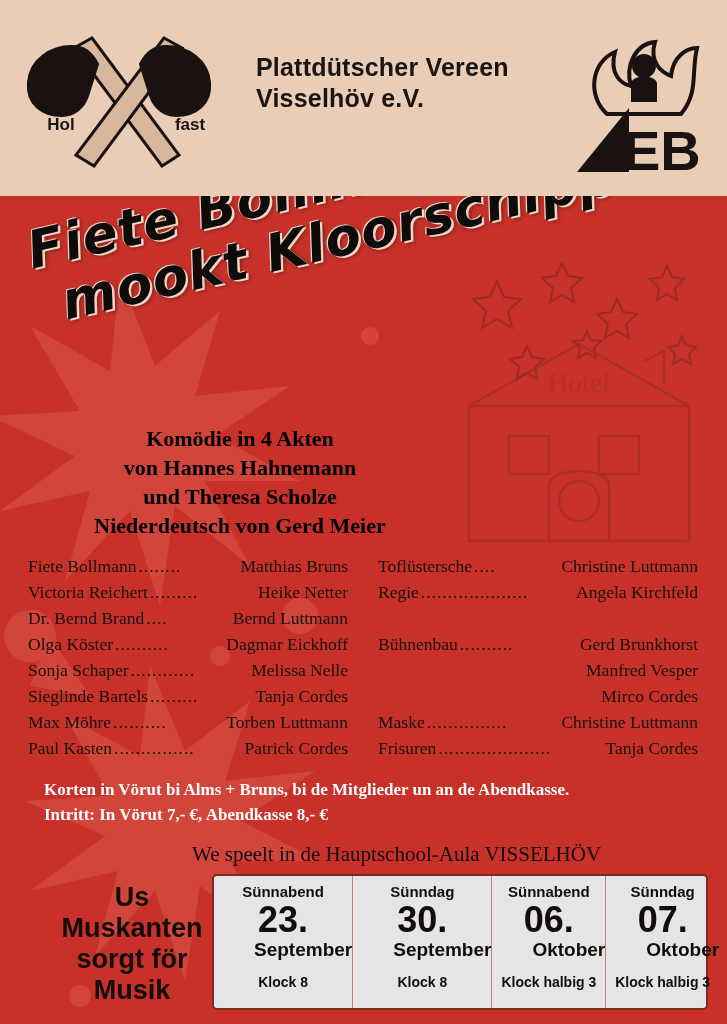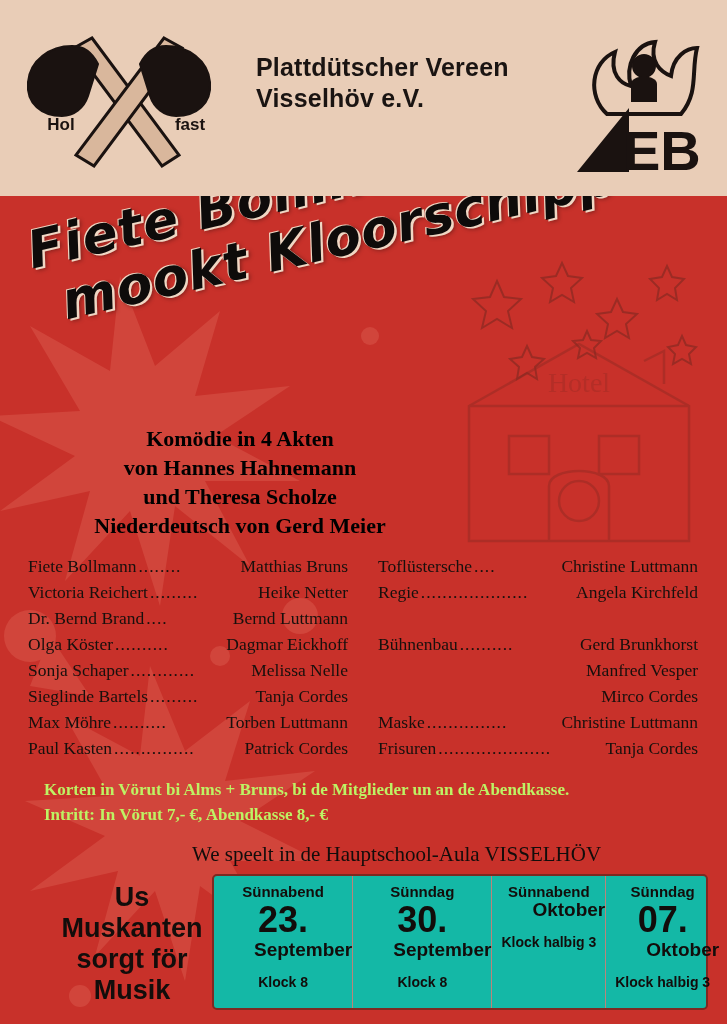--- a/index.html
+++ b/index.html
@@ -151,21 +151,21 @@
   .cast-row.nodots .dots { visibility: hidden; }
 
   
   .tickets {
     position: absolute;
     left: 44px; top: 582px;
     width: 640px;
     font-family: "Liberation Serif", serif;
     font-weight: bold;
     font-size: 17px;
-    color: #bef264;
+    color: #ffffff;
     line-height: 1.45;
   }
   .venue {
     position: absolute;
     left: 192px; top: 646px;
     color: #120d0b;
     font-family: "Liberation Serif", serif;
     font-weight: normal;
     font-size: 21px;
   }
@@ -181,21 +181,21 @@
     font-size: 27px;
     line-height: 1.15;
   }
 
   
   .dates {
     position: absolute;
     left: 212px; top: 678px;
     width: 492px;
     height: 132px;
-    background: #14b8a6;
+    background: #e5e5e5;
     border: 2px solid #7d2a22;
     border-radius: 5px;
     display: flex;
   }
   .date-cell {
     flex: 1;
     border-right: 1px solid #b9857a;
     text-align: center;
     padding-top: 7px;
     color: #120d0b;
@@ -445,20 +445,21 @@
 
       <div class="date-cell">
         <div class="date-weekday">Sünndag</div>
         <div class="date-day">30.</div>
         <div class="date-month">September</div>
         <div class="date-time">Klock 8</div>
       </div>
 
       <div class="date-cell">
         <div class="date-weekday">Sünnabend</div>
+        <div class="date-day">06.</div>
         <div class="date-month">Oktober</div>
         <div class="date-time">Klock halbig 3</div>
       </div>
 
       <div class="date-cell">
         <div class="date-weekday">Sünndag</div>
         <div class="date-day">07.</div>
         <div class="date-month">Oktober</div>
         <div class="date-time">Klock halbig 3</div>
       </div>

